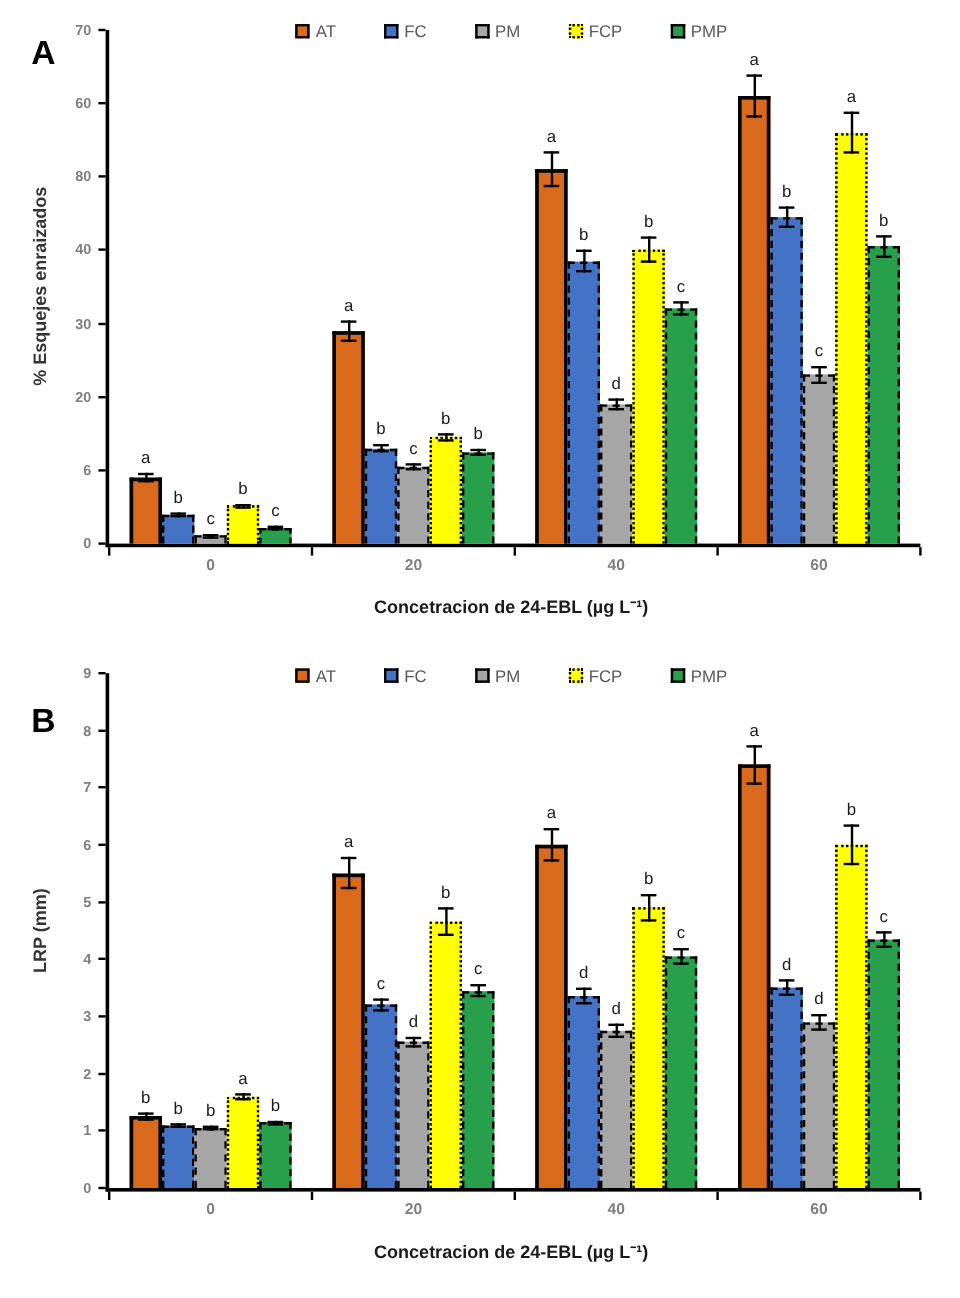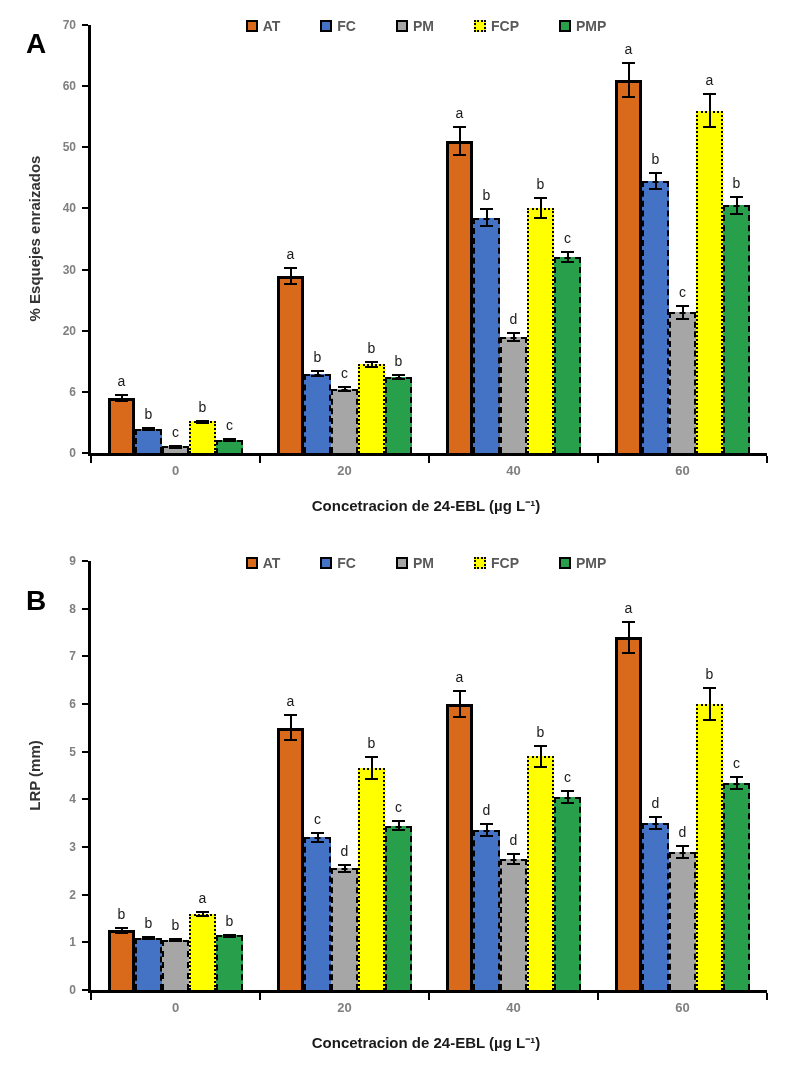--- a/index.html
+++ b/index.html
@@ -11,21 +11,21 @@
   .ylabel{position:absolute;left:-76px;width:220px;text-align:center;
     transform:rotate(-90deg);font-size:15px;font-weight:bold;color:#333;white-space:nowrap;}
   .xlabel{position:absolute;left:88px;width:676px;text-align:center;
     font-size:15px;font-weight:bold;color:#1a1a1a;}
   .plot{position:absolute;left:88px;width:676px;
     border-left:3px solid #000;border-bottom:3px solid #000;box-sizing:content-box;}
   .legend{position:absolute;left:88px;width:676px;display:flex;
     justify-content:center;gap:40px;align-items:center;}
   .legend-item{display:flex;align-items:center;gap:5px;}
   .legend-swatch{width:12px;height:12px;box-sizing:border-box;}
-  .legend-label{font-size:14px;font-weight:700;color:#595959;}
+  .legend-label{font-size:14px;font-weight:400;color:#595959;}
   .ytick-label{position:absolute;width:34px;text-align:right;font-size:12px;
     font-weight:600;color:#7f7f7f;line-height:1;}
   .ytick-mark{position:absolute;width:6px;height:2px;background:#000;}
   .xtick-mark{position:absolute;width:2px;height:7px;background:#000;}
   .xtick-label{position:absolute;text-align:center;font-size:13px;
     font-weight:600;color:#7f7f7f;}
   .bar{position:absolute;bottom:0;box-sizing:border-box;}
   .errbar{position:absolute;}
   .errbar .cap-top{position:absolute;left:0;top:0;width:100%;height:2px;background:#000;}
   .errbar .cap-bot{position:absolute;left:0;bottom:0;width:100%;height:2px;background:#000;}
@@ -68,21 +68,21 @@
         <div class="ytick-label" style="left: -49px; top: 422px;">0</div>
         <div class="ytick-mark" style="left: -9px; top: 365.857px;"></div>
         <div class="ytick-label" style="left: -49px; top: 360.857px;">6</div>
         <div class="ytick-mark" style="left: -9px; top: 304.714px;"></div>
         <div class="ytick-label" style="left: -49px; top: 299.714px;">20</div>
         <div class="ytick-mark" style="left: -9px; top: 243.571px;"></div>
         <div class="ytick-label" style="left: -49px; top: 238.571px;">30</div>
         <div class="ytick-mark" style="left: -9px; top: 182.429px;"></div>
         <div class="ytick-label" style="left: -49px; top: 177.429px;">40</div>
         <div class="ytick-mark" style="left: -9px; top: 121.286px;"></div>
-        <div class="ytick-label" style="left: -49px; top: 116.286px;">50</div>
+        <div class="ytick-label" style="left: -49px; top: 116.286px;">80</div>
         <div class="ytick-mark" style="left: -9px; top: 60.1429px;"></div>
         <div class="ytick-label" style="left: -49px; top: 55.1429px;">60</div>
         <div class="ytick-mark" style="left: -9px; top: -1px;"></div>
         <div class="ytick-label" style="left: -49px; top: -6px;">70</div>
         <div class="xtick-mark" style="left: -1px; bottom: -10px;"></div>
         <div class="xtick-mark" style="left: 168px; bottom: -10px;"></div>
         <div class="xtick-mark" style="left: 337px; bottom: -10px;"></div>
         <div class="xtick-mark" style="left: 506px; bottom: -10px;"></div>
         <div class="xtick-mark" style="left: 675px; bottom: -10px;"></div>
         <div class="xtick-label" style="left: 0px; width: 169px; top: 438px;">0</div>

